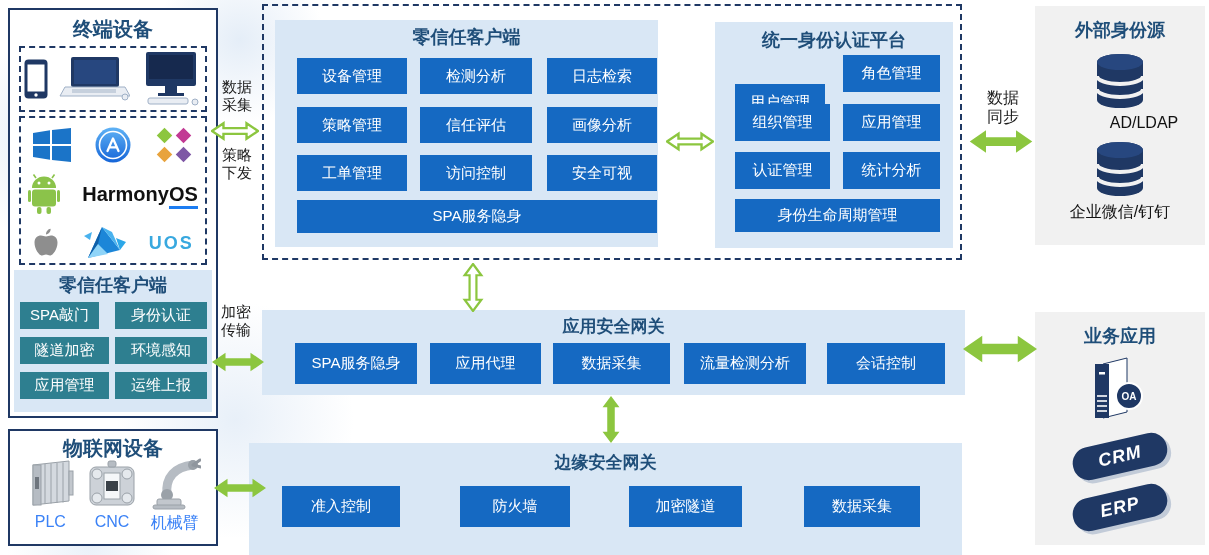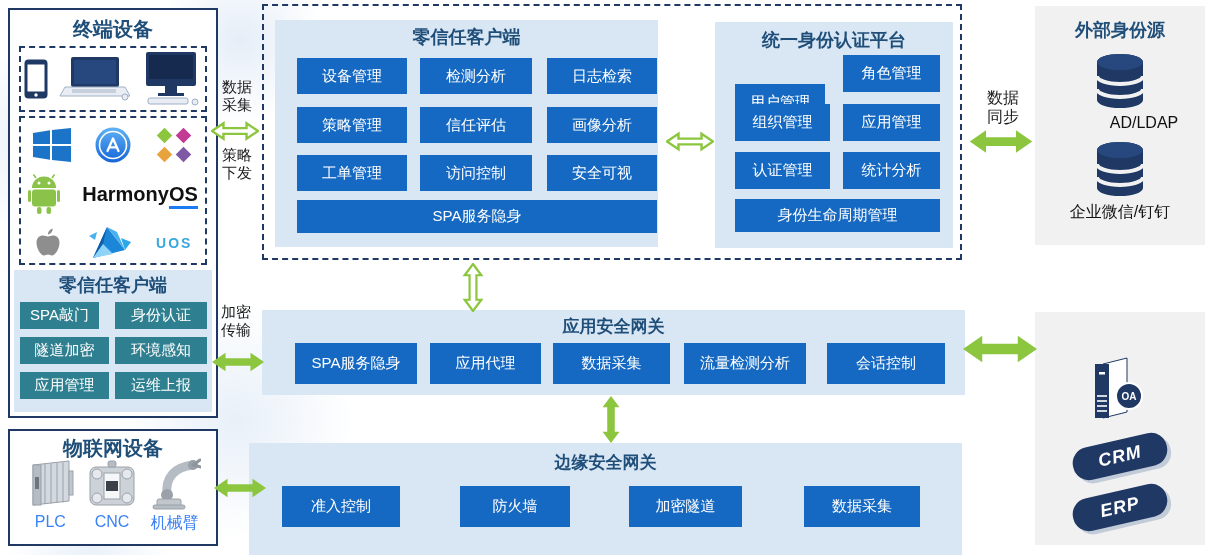--- a/index.html
+++ b/index.html
@@ -24,21 +24,21 @@
   .flbl{position:absolute;font-size:15px;color:#1a1a1a;text-align:center;line-height:1.2;
         word-break:break-all;}
   .row{display:flex;align-items:center;justify-content:center;}
   .iotwrap{position:absolute;left:0;right:0;top:26px;display:flex;justify-content:space-around;
            padding:0 10px;}
   .iotcol{display:flex;flex-direction:column;align-items:center;gap:2px;}
   .iotlab{font-size:16px;color:#3b82f6;}
   .srclab{font-size:16px;color:#111;text-align:center;}
   .harmony{font-weight:bold;font-size:20px;color:#111;}
   .harmony .os{border-bottom:3px solid #1C7DF2;padding-bottom:1px;}
-  .uos{font-weight:bold;font-size:14px;color:#38A8DF;letter-spacing:2px;}
+  .uos{font-weight:bold;font-size:18px;color:#38A8DF;letter-spacing:2px;}
   .plate{width:96px;height:33px;background:#1F3864;border-radius:16px;display:flex;
          align-items:center;justify-content:center;transform:rotate(-13deg);
          box-shadow:3px 4px 0 #C2CBD8;}
   .plate span{color:#fff;font-weight:bold;font-style:italic;font-size:18px;letter-spacing:1px;}
   svg{display:block;}
 </style>
 </head>
 <body>
 
 <div class="stage">
@@ -272,20 +272,21 @@
 
   <div class="panel" style="left:249px;top:443px;width:713px;height:117px;">
     <div class="ttl" style="top:8px;font-size:17px;">边缘安全网关</div>
     <div class="btn" style="left:33px;top:43px;width:118px;height:41px;">准入控制</div>
     <div class="btn" style="left:211px;top:43px;width:110px;height:41px;">防火墙</div>
     <div class="btn" style="left:380px;top:43px;width:113px;height:41px;">加密隧道</div>
     <div class="btn" style="left:555px;top:43px;width:116px;height:41px;">数据采集</div>
   </div>
 
   <div class="grayb" style="left:1035px;top:312px;width:170px;height:233px;">
+    <div class="ttl" style="top:12px;font-size:18px;">业务应用</div>
     <div style="position:absolute;left:0;right:0;top:44px;display:flex;flex-direction:column;align-items:center;">
       <span>
         <svg width="66" height="70" viewBox="0 0 66 70">
             <path d="M16,8 L40,2 L40,56 L16,62 Z" fill="#fff" stroke="#1F3864"></path>
             <rect x="8" y="8" width="14" height="54" fill="#1F3864"></rect>
             <g stroke="#fff" stroke-width="1.6">
               <line x1="10" y1="40" x2="20" y2="40"></line>
               <line x1="10" y1="45" x2="20" y2="45"></line>
               <line x1="10" y1="50" x2="20" y2="50"></line>
               <line x1="10" y1="55" x2="20" y2="55"></line>

